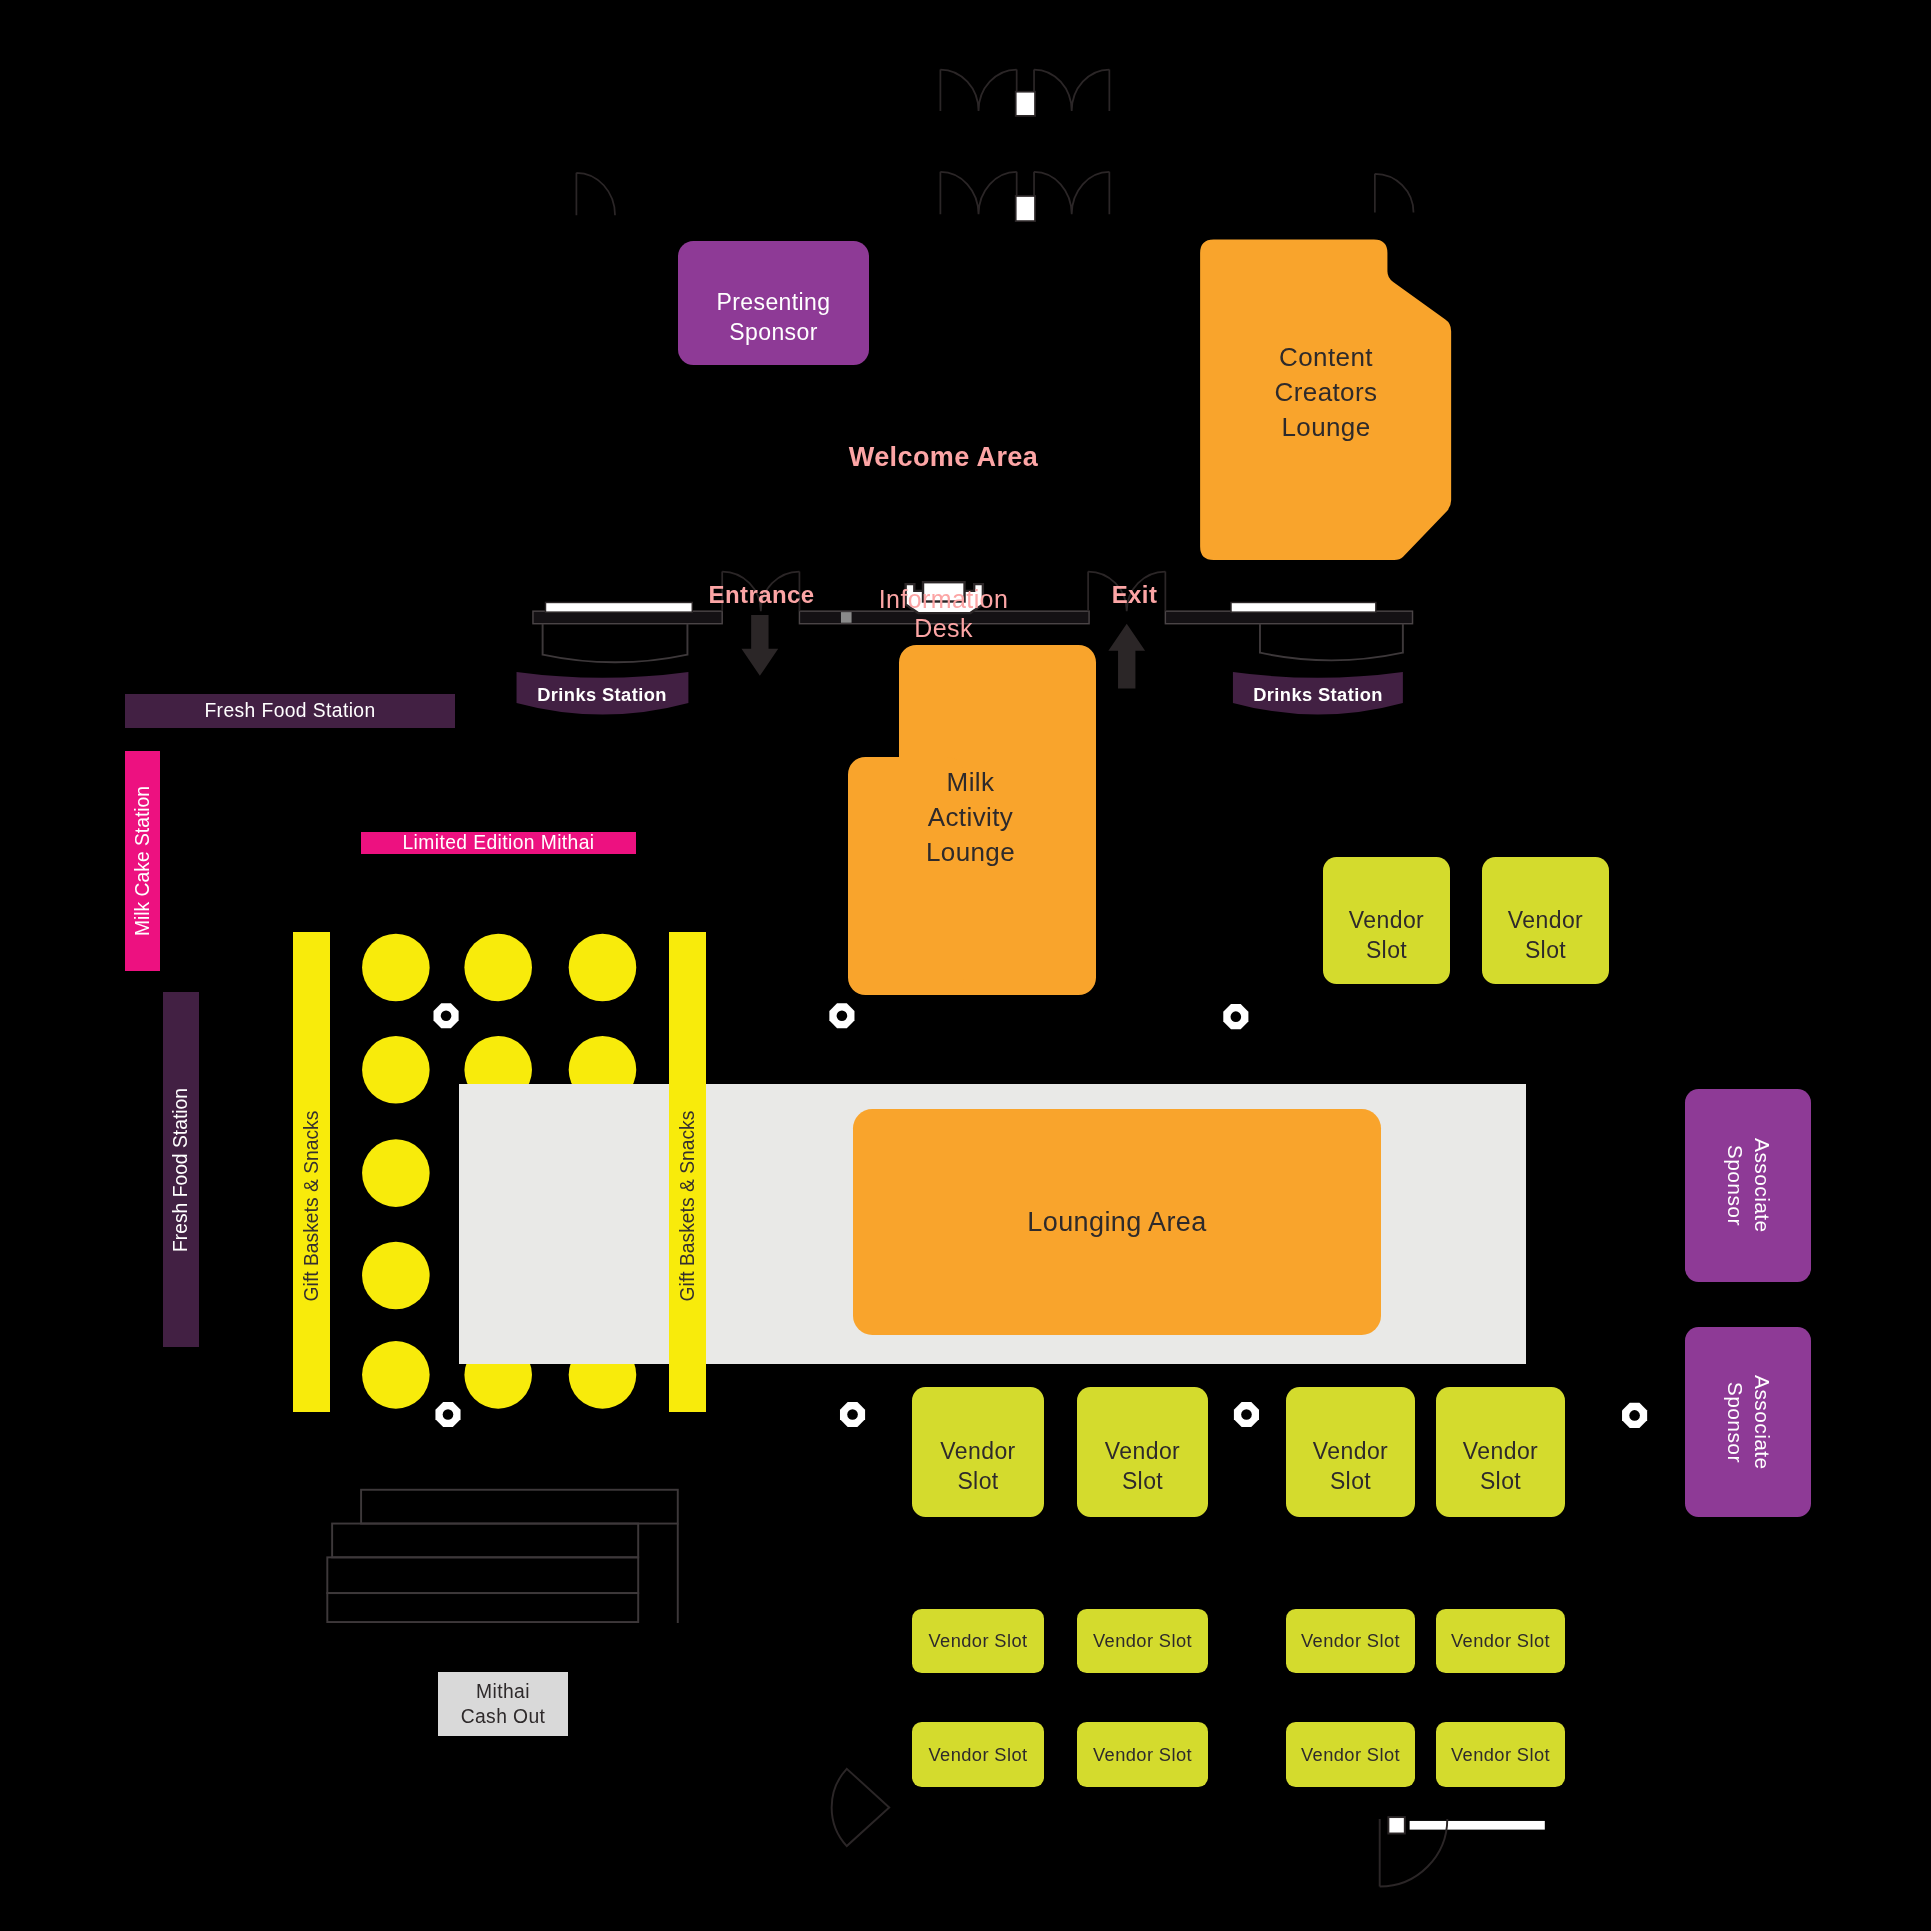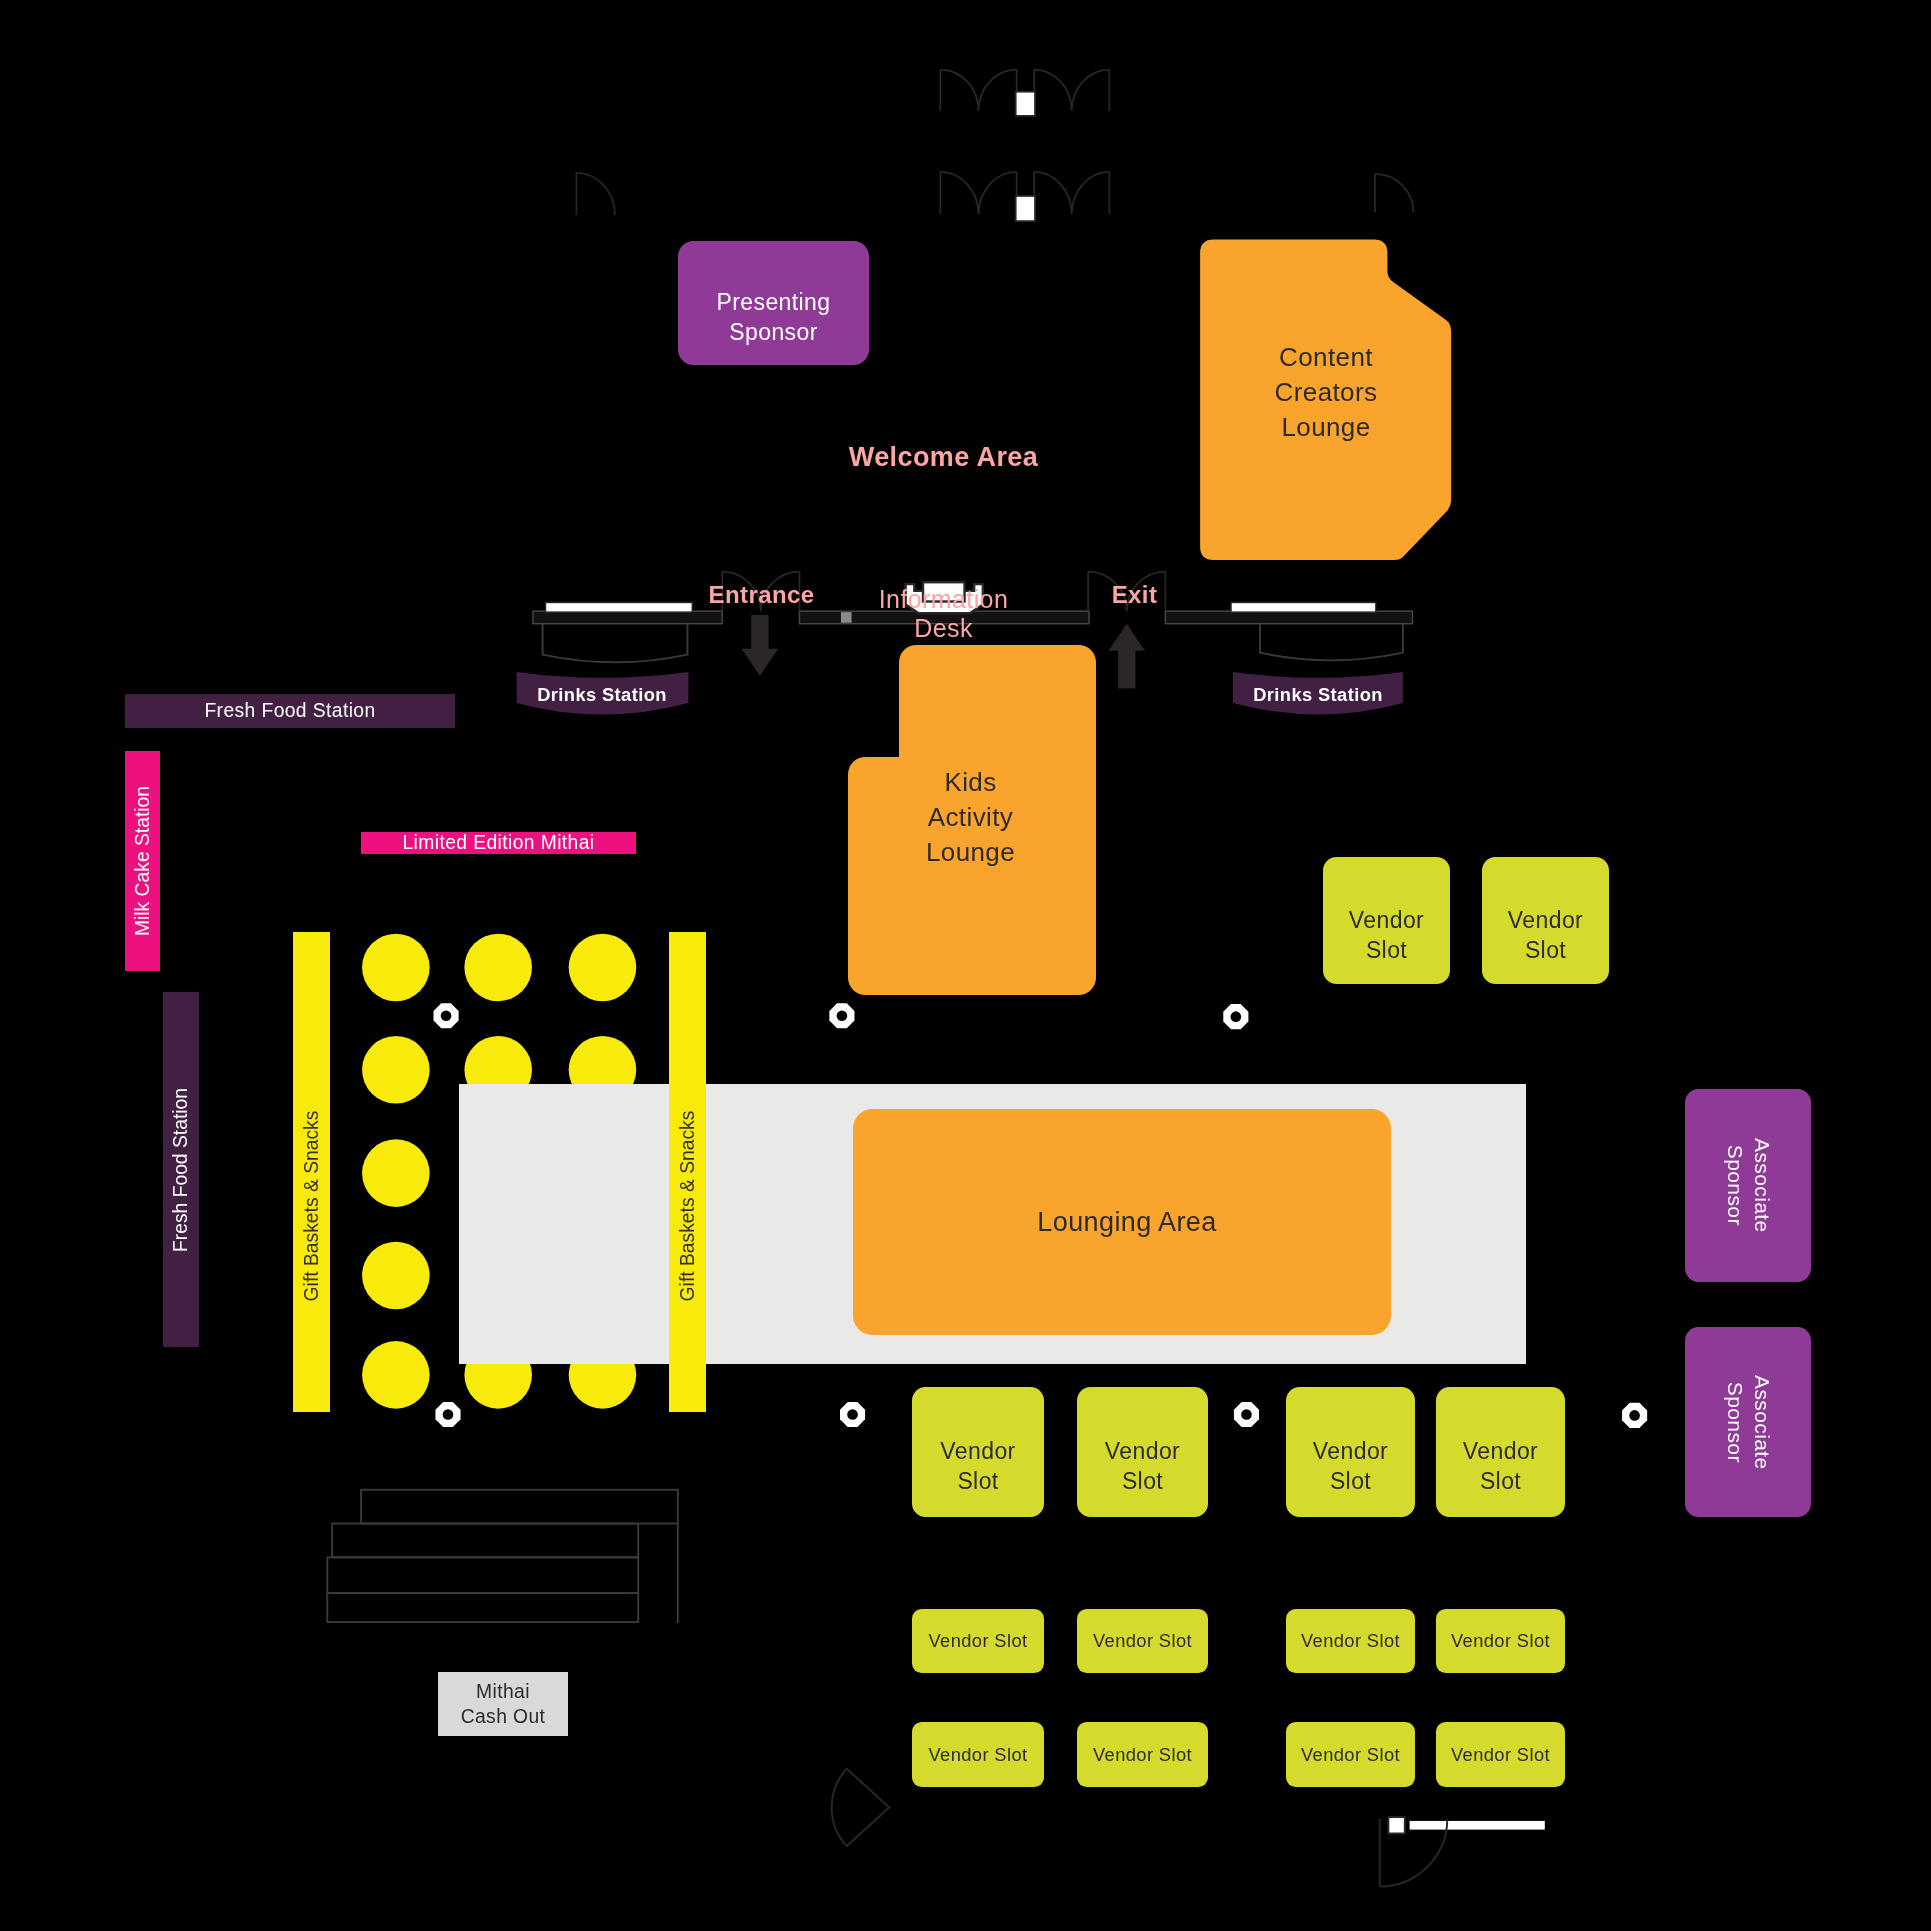--- a/index.html
+++ b/index.html
@@ -169,39 +169,39 @@
 
   <div class="abs lbl dark-lbl" style="left:689px;top:537px;width:145px;font-size:24px;font-weight:bold;">Entrance</div>
   <div class="abs lbl dark-lbl" style="left:847px;top:541px;width:193px;font-size:25px;">Information Desk</div>
   <div class="abs lbl dark-lbl" style="left:1086px;top:537px;width:97px;font-size:24px;font-weight:bold;">Exit</div>
 
   <div class="abs lbl" style="left:520px;top:684px;width:164px;color:#fff;font-size:18.3px;font-weight:bold;">Drinks Station</div>
   <div class="abs lbl" style="left:1236px;top:684px;width:164px;color:#fff;font-size:18.3px;font-weight:bold;">Drinks Station</div>
 
   <div class="abs orange r18" style="left:899px;top:645px;width:197px;height:350px;"></div>
   <div class="abs orange r18" style="left:848px;top:757px;width:116px;height:238px;"></div>
-  <div class="abs lbl room-lbl f-room" style="left:857px;top:765px;width:227px;">Kids
+  <div class="abs lbl room-lbl f-room" style="left:857px;top:765px;width:227px;">Milk
 Activity
 Lounge</div>
 
   <div class="box plum" style="left:125px;top:694px;width:330px;height:34px;">
     <span class="lbl f-sta">Fresh Food Station</span>
   </div>
   <div class="abs pink" style="left:125px;top:751px;width:35px;height:220px;">
     <span class="abs rot-ccw f-sta" style="left:50%;top:50%;transform:translate(-50%,-50%) rotate(-90deg);">Milk Cake Station</span>
   </div>
   <div class="abs plum" style="left:163px;top:992px;width:36px;height:355px;">
     <span class="abs rot-ccw f-sta" style="left:50%;top:50%;transform:translate(-50%,-50%) rotate(-90deg);">Fresh Food Station</span>
   </div>
   <div class="box pink" style="left:361px;top:832px;width:275px;height:22px;">
     <span class="lbl f-sta">Limited Edition Mithai</span>
   </div>
 
   <div class="abs platform" style="left:459px;top:1084px;width:1067px;height:280px;"></div>
-  <div class="box orange r20" style="left:853px;top:1109px;width:528px;height:226px;padding-left:10px;">
+  <div class="box orange r20" style="left:853px;top:1109px;width:528px;height:226px;">
     <span class="lbl room-lbl" style="font-size:27px;">Lounging Area</span>
   </div>
 
   <div class="abs yellow" style="left:293px;top:932px;width:37px;height:480px;">
     <span class="abs rot-ccw f-sta" style="left:50%;top:1210px;color:#35302F;transform:translate(-50%,-50%) rotate(-90deg);top:57%;">Gift Baskets &amp; Snacks</span>
   </div>
   <div class="abs yellow" style="left:669px;top:932px;width:37px;height:480px;">
     <span class="abs rot-ccw f-sta" style="left:50%;top:57%;color:#35302F;transform:translate(-50%,-50%) rotate(-90deg);">Gift Baskets &amp; Snacks</span>
   </div>
 

